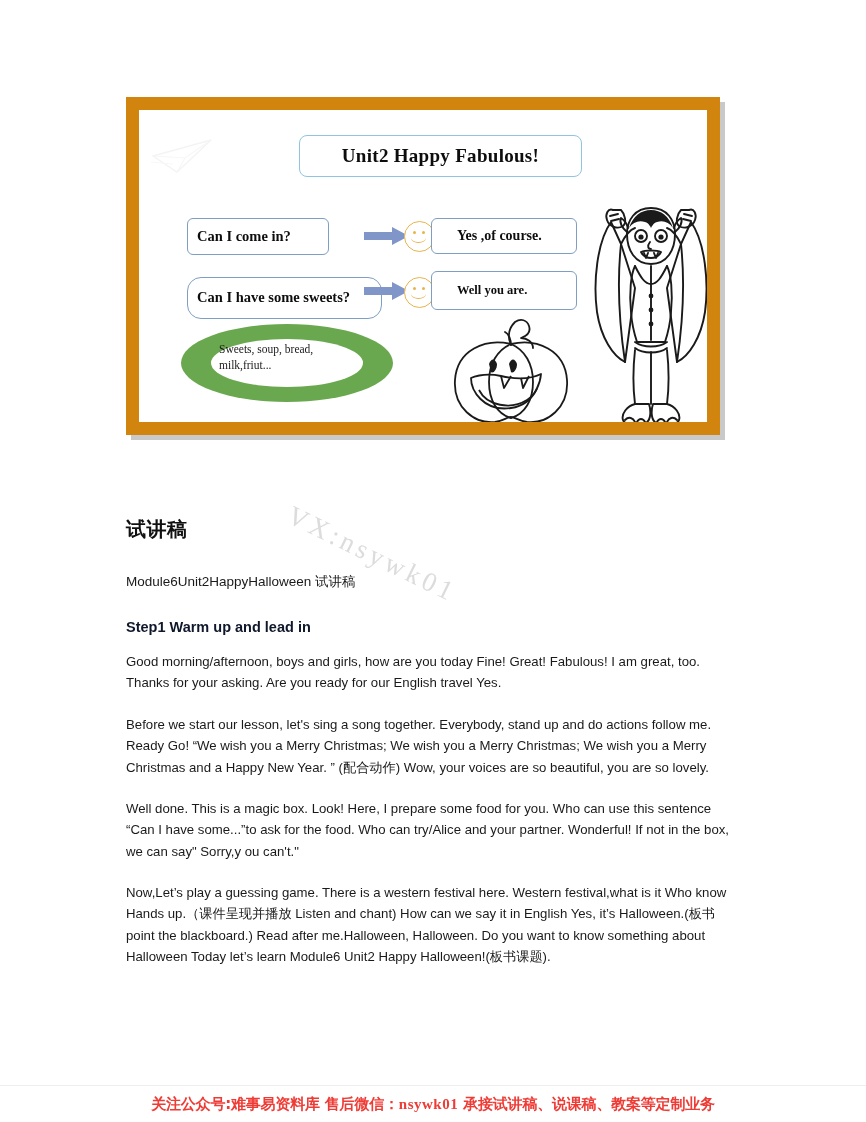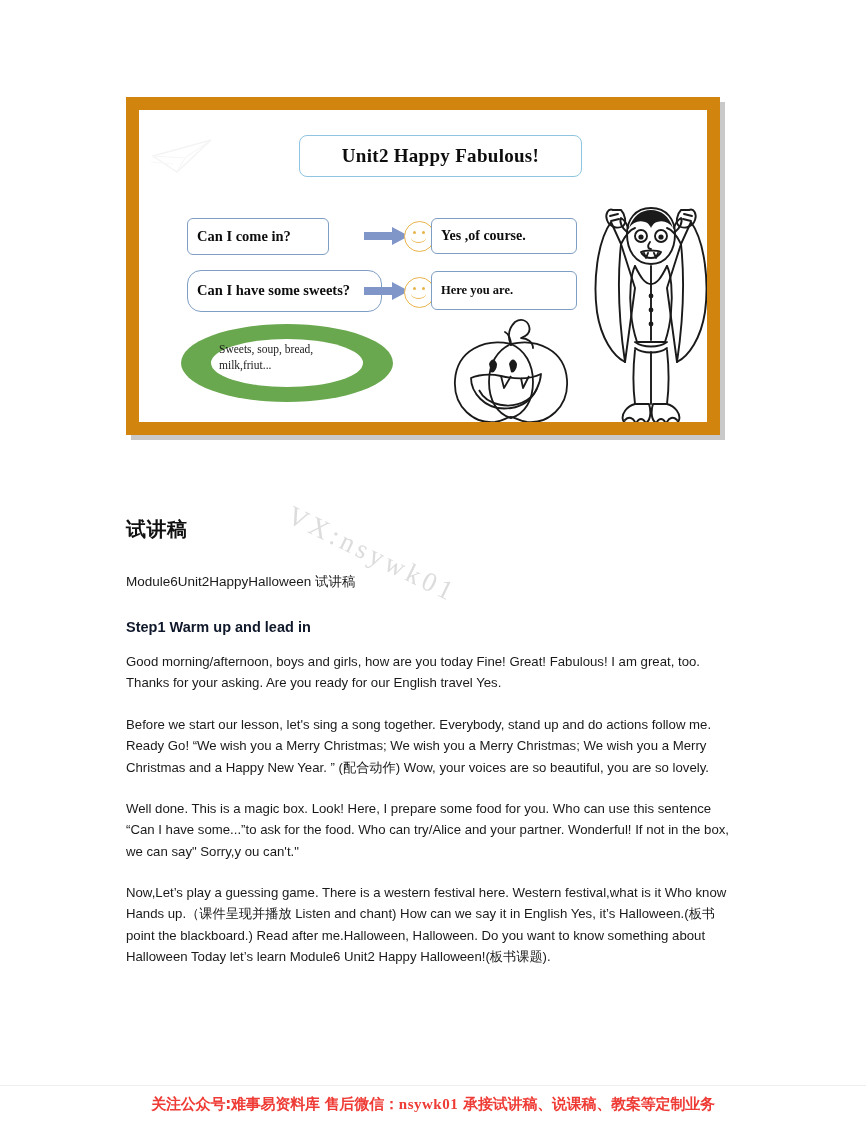--- a/index.html
+++ b/index.html
@@ -90,32 +90,32 @@
     padding-left: 9px;
   }
   .q-box span, .a-box span {
     font-family: "Liberation Serif", "DejaVu Serif", serif;
     font-weight: bold;
     color: #0d0d0d;
     line-height: 1.18;
   }
   .q1 { left: 48px; top: 108px; width: 142px; height: 37px; }
   .q1 span { font-size: 14.5px; }
-  .q2 { left: 48px; top: 160px; width: 195px; height: 42px; border-radius: 14px; }
+  .q2 { left: 48px; top: 167px; width: 195px; height: 42px; border-radius: 14px; }
   .q2 span { font-size: 14.5px; }
 
   .a-box {
     position: absolute;
     border: 1px solid #7e9ec4;
     border-radius: 6px;
     background: #fff;
     box-sizing: border-box;
     display: flex;
     align-items: center;
-    padding-left: 9px;
+    padding-left: 25px;
   }
   .a1 { left: 292px; top: 108px; width: 146px; height: 36px; }
   .a1 span { font-size: 14px; }
   .a2 { left: 292px; top: 161px; width: 146px; height: 39px; }
   .a2 span { font-size: 12.5px; }
 
   .arrow {
     position: absolute;
     width: 45px;
     height: 18px;
@@ -316,21 +316,21 @@
       </div>
       <svg class="arrow arrow2" viewBox="0 0 45 18">
         <polygon points="0,5 28,5 28,0 45,9 28,18 28,13 0,13" fill="#8096c8"></polygon>
       </svg>
       <div class="smiley smiley2">
         <span class="eye l"></span>
         <span class="eye r"></span>
         <span class="mouth"></span>
       </div>
       <div class="a-box a2">
-        <span>Here you are.</span>
+        <span>Well you are.</span>
       </div>
 
       <div class="oval">
         <div class="ring"></div>
         <div class="hole"></div>
         <div class="oval-text">Sweets, soup, bread, milk,friut...</div>
       </div>
 
       <svg class="pumpkin" viewBox="0 0 124 110">
         <g fill="none" stroke="#1a1a1a" stroke-width="1.8" stroke-linecap="round" stroke-linejoin="round">

